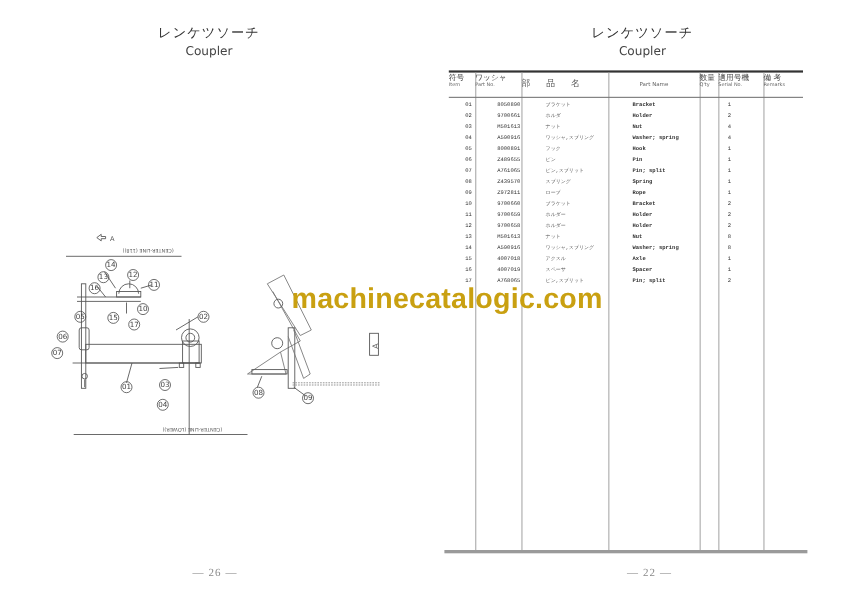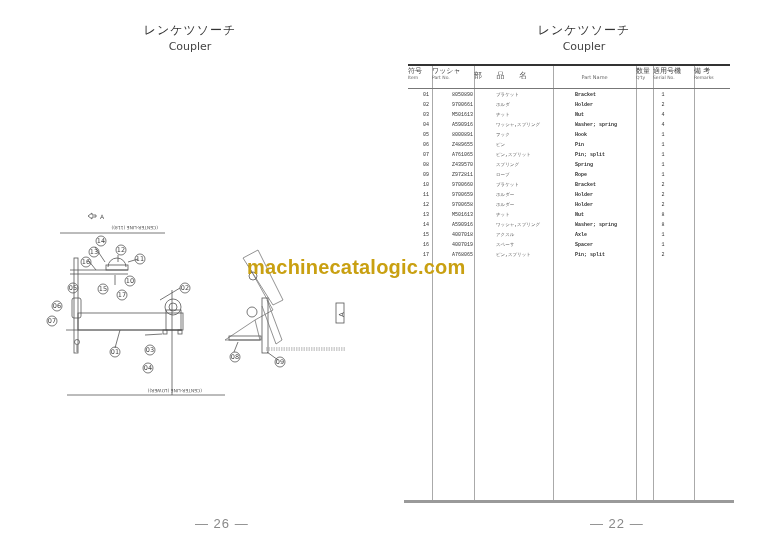--- a/index.html
+++ b/index.html
@@ -4,21 +4,21 @@
 <style>
   html, body { margin:0; padding:0; }
   body { width:768px; height:542px; background:#ffffff; position:relative; overflow:hidden;
          font-family:"DejaVu Sans", sans-serif; color:#222; }
   .page { position:absolute; top:0; height:400px; }
   .page-left { left:0; width:384px; }
   .page-right { left:384px; width:384px; }
   .title-block { position:absolute; text-align:center; width:200px; }
   .title-jp { font-size:12px; letter-spacing:1px; color:#333; }
   .title-en { font-size:11px; color:#444; margin-top:1px; }
-  .page-num { position:absolute; font-size:13px; color:#888; letter-spacing:1px; font-family:Liberation Sans, sans-serif;margin-left:20px; }
+  .page-num { position:absolute; font-size:10px; color:#888; letter-spacing:1px; font-family:Liberation Serif, serif; }
 
   
   .parts-table { position:absolute; left:24px; top:64px; width:322px; height:440px; }
   .tbl-topline { position:absolute; left:0; top:0; width:322px; height:2px; background:#333; }
   .tbl-bottomline { position:absolute; left:-4px; top:436px; width:330px; height:3px; background:#9a9a9a; }
   .vline { position:absolute; top:2px; width:1px; height:435px; background:#aaa; }
   .hdr-line { position:absolute; left:0; top:24px; width:322px; height:1px; background:#777; }
   .hdr-cell { position:absolute; top:4px; text-align:left; line-height:1; }
   .hdr-jp { font-size:7px; color:#444; }
   .hdr-en { font-size:4.5px; color:#666; margin-top:1px; }
@@ -26,22 +26,22 @@
   .hdr-jp-big { font-size:8px; color:#555; letter-spacing:6px; }
   .row { position:absolute; left:0; width:322px; height:10px; font-family:"Liberation Mono", monospace; font-size:5px; color:#333; }
   .row span { position:absolute; top:0; white-space:nowrap; }
   .c-item { left:6px; width:24px; text-align:center; }
   .c-part { left:44px; width:40px; }
   .c-jp { left:88px; font-size:4.5px; color:#555; }
   .c-name { left:167px; font-weight:bold; }
   .c-qty { left:247px; width:16px; text-align:center; }
 
   
-  .watermark { position:absolute; left:247px; top:256px; font-family:"Liberation Sans", sans-serif;
-               font-weight:bold; font-size:20px; color:#c9a011; letter-spacing:0.2px; z-index:5; }
+  .watermark { position:absolute; left:265px; top:256px; font-family:"Liberation Sans", sans-serif;
+               font-weight:bold; font-size:26px; color:#c9a011; letter-spacing:0.2px; z-index:5; }
 
   
   .drawing { position:absolute; left:0; top:0; width:384px; height:542px; }
   .callout-text { font-family:"DejaVu Sans", sans-serif; font-size:6.5px; fill:#444; }
 </style>
 </head>
 <body>
 
 <div class="page page-left">
   <div class="title-block" style="left:90px; top:22px;">

